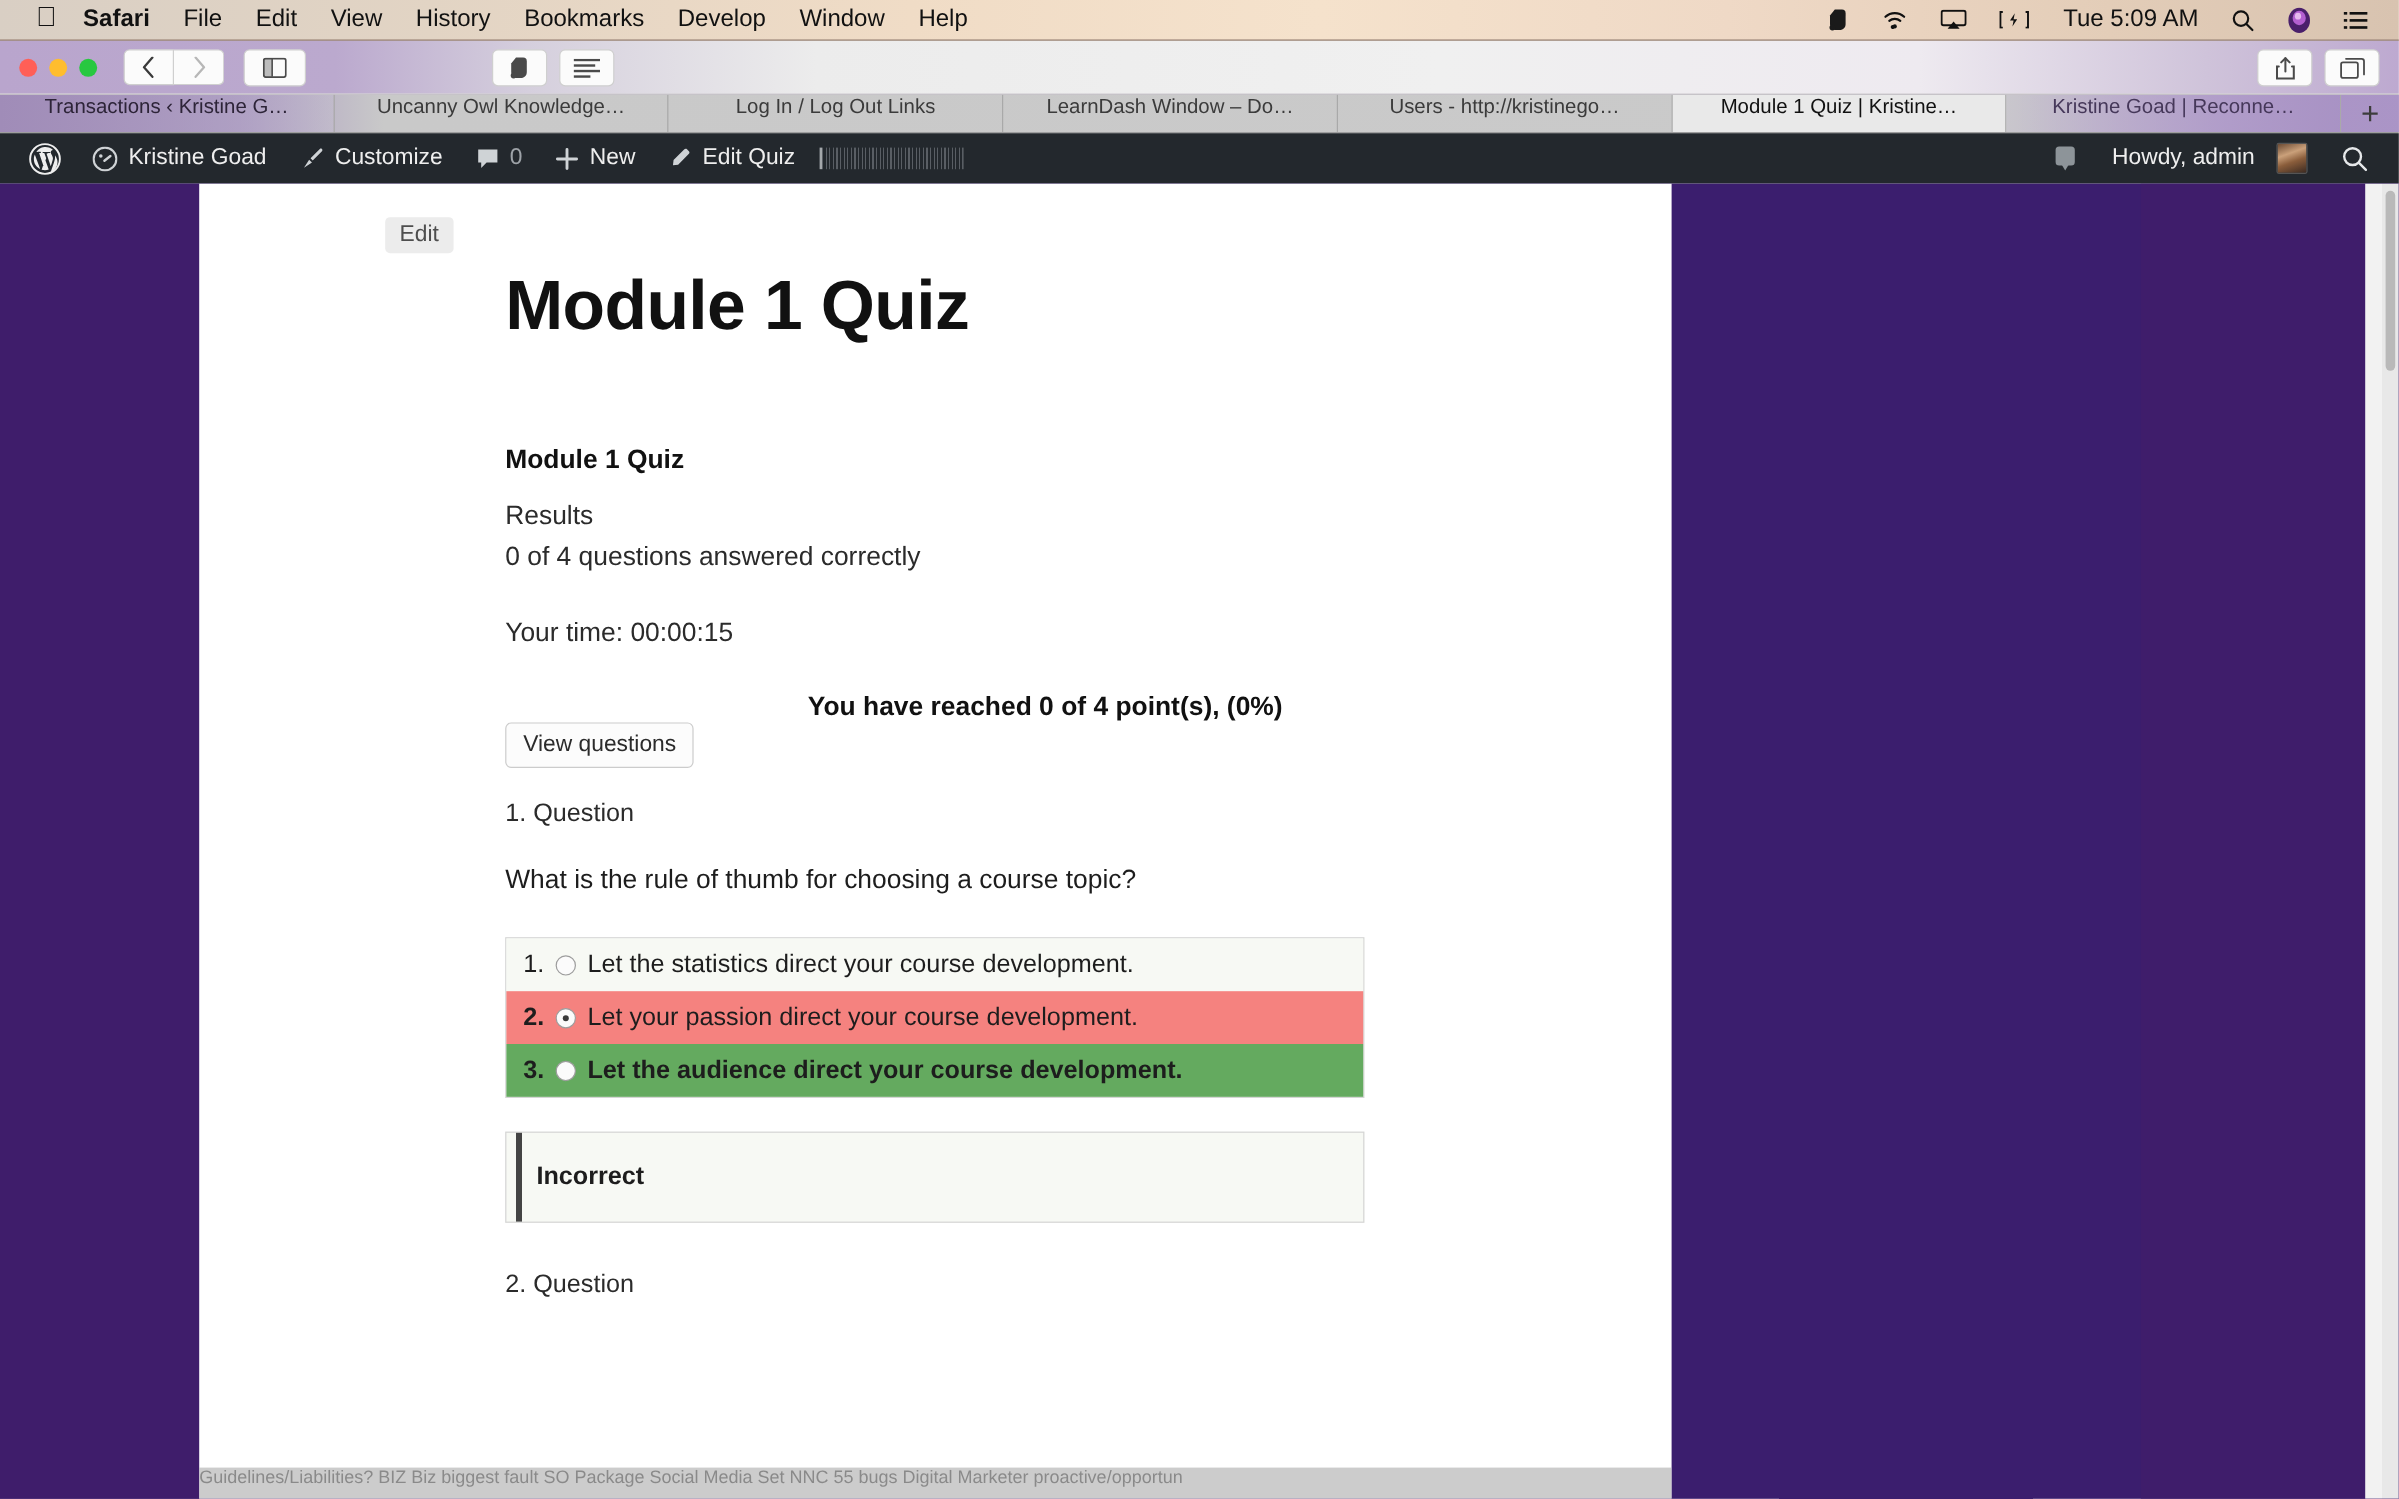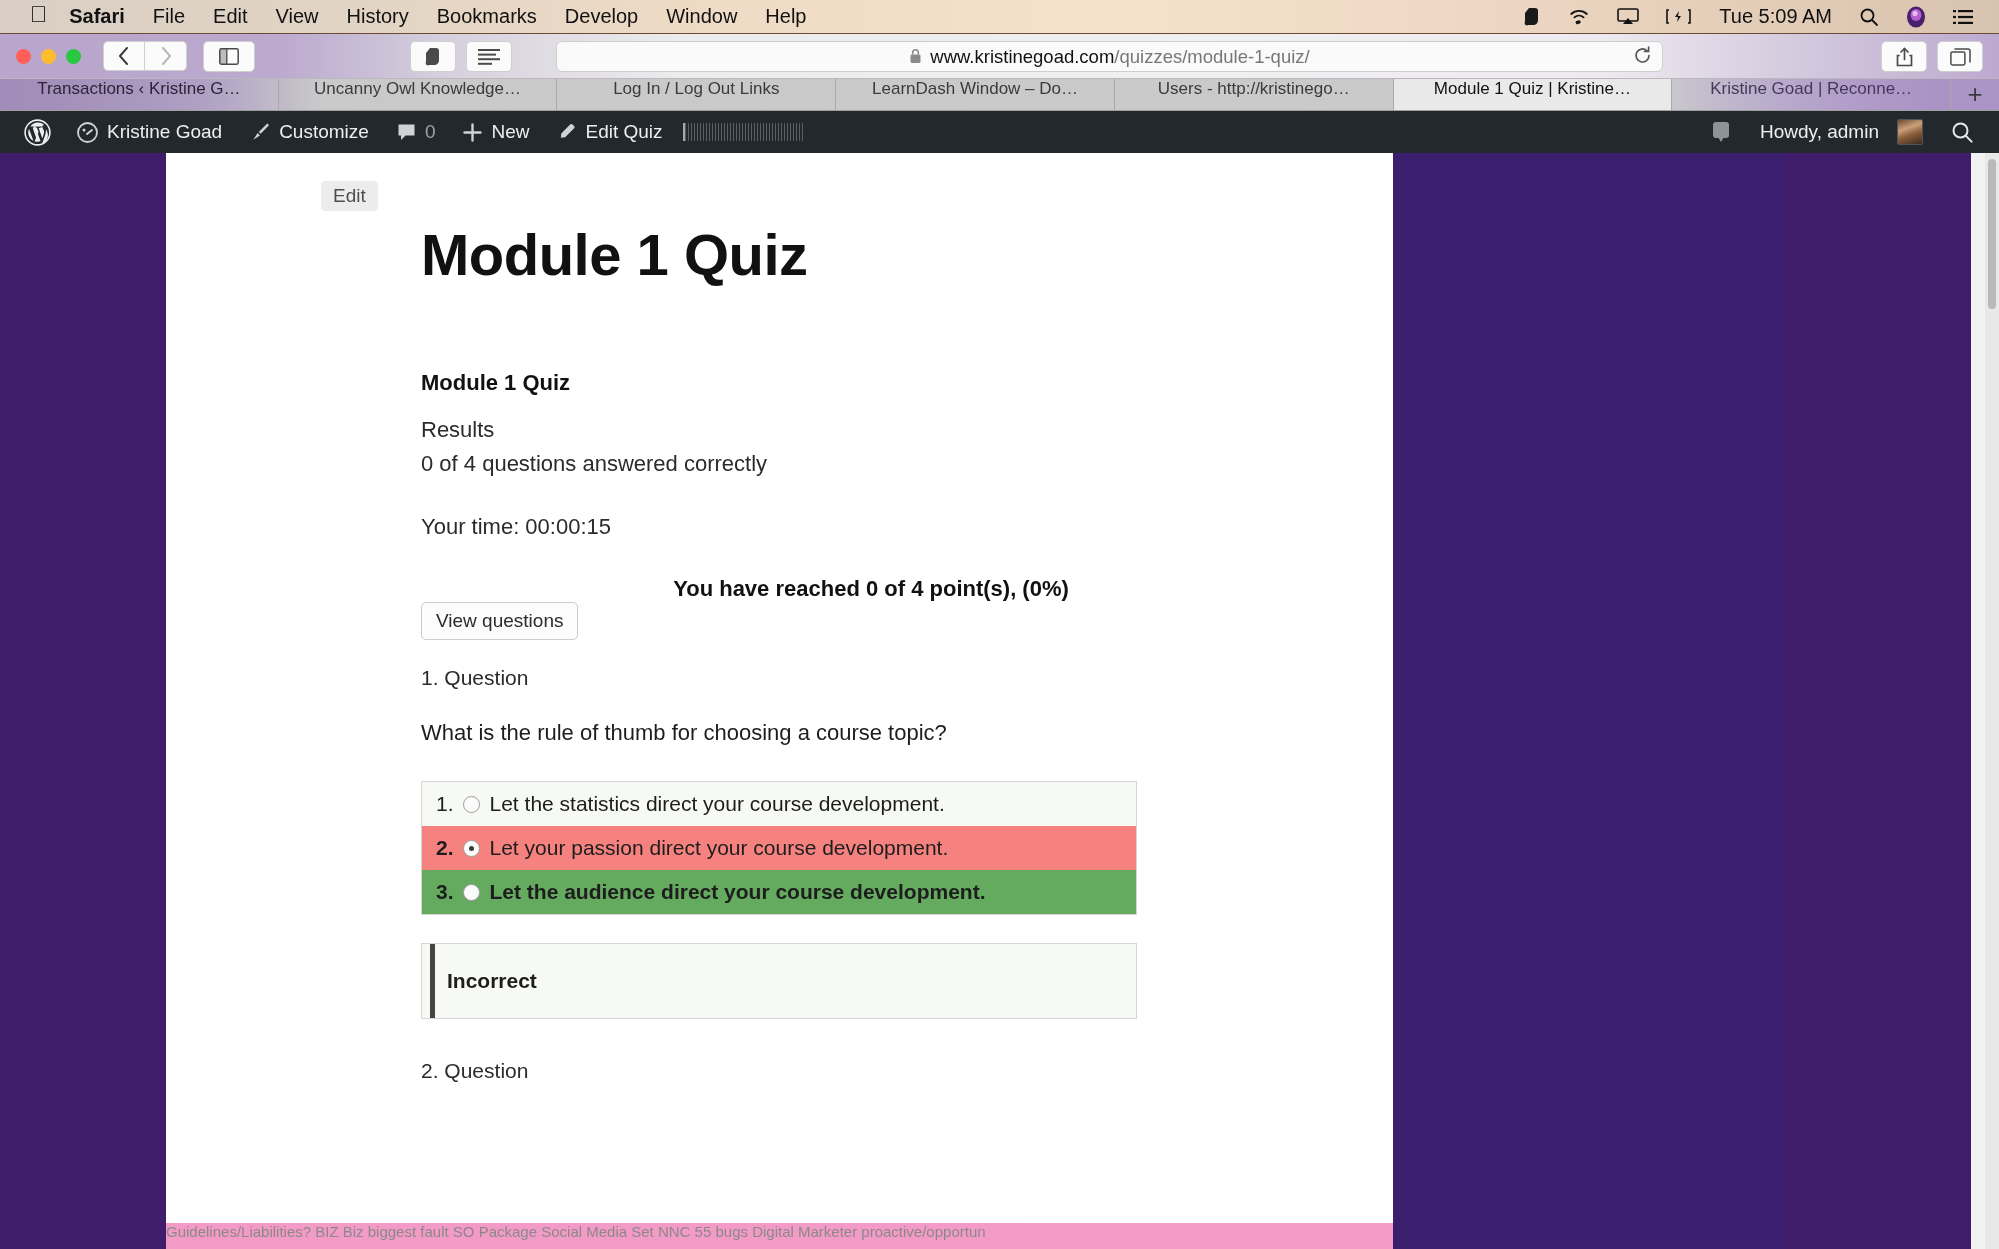--- a/index.html
+++ b/index.html
@@ -155,21 +155,21 @@
     position: absolute; left: 166px; top: 0;
     width: 1227px; bottom: 0;
     background: #ffffff;
     overflow: hidden;
     padding: 0;
   }
   #bg-text-row {
     position: absolute; left: 0; right: 0; bottom: 0; height: 26px;
     color: #2a2a2a; opacity: .55; font-size: 15px;
     white-space: nowrap; overflow: hidden;
-    background: #ec4899;
+    background: #a3a3a3;
   }
 
   .edit-btn {
     display: inline-block;
     margin: 28px 0 0 155px;
     background: #ececec; color: #4e4e4e;
     font-size: 19px; padding: 4px 12px; border-radius: 4px;
   }
   h1.quiz-title {
     margin: 10px 0 0 255px;
@@ -357,36 +357,20 @@
             <g fill="#4a4a4a">
               <rect x="0" y="0" width="22" height="2"></rect>
               <rect x="0" y="4.6" width="18" height="2"></rect>
               <rect x="0" y="9.2" width="22" height="2"></rect>
               <rect x="0" y="13.8" width="14" height="2"></rect>
             </g>
           </svg>
       </div>
     </div>
 
-    <div id="addressbar">
-      <span class="lock">
-        <svg width="13" height="16" viewBox="0 0 13 16">
-            <rect x="1.5" y="6.5" width="10" height="8.5" rx="1.4" fill="#8a8a8a"></rect>
-            <path d="M3.7 6.5V4.6a2.8 2.8 0 015.6 0v1.9" fill="none" stroke="#8a8a8a" stroke-width="1.6"></path>
-          </svg>
-      </span>
-      <span class="host">www.kristinegoad.com</span>
-        <span class="path">/quizzes/module-1-quiz/</span>
-      <span class="reload">
-        <svg width="19" height="19" viewBox="0 0 19 19">
-            <path d="M16 9.5a6.5 6.5 0 11-2.2-4.9" fill="none" stroke="#555" stroke-width="1.7" stroke-linecap="round"></path>
-            <path d="M15.6 1.2v4.2h-4.2" fill="none" stroke="#555" stroke-width="1.7" stroke-linecap="round" stroke-linejoin="round"></path>
-          </svg>
-      </span>
-    </div>
 
     <div class="tb-right">
       <div class="tb-btn">
         <svg width="17" height="20" viewBox="0 0 17 20">
             <path d="M8.5 1.5v11" stroke="#4a4a4a" stroke-width="1.7" stroke-linecap="round"></path>
             <path d="M5 5l3.5-3.5L12 5" fill="none" stroke="#4a4a4a" stroke-width="1.7" stroke-linecap="round" stroke-linejoin="round"></path>
             <path d="M3 8.5H1.5v10h14v-10H14" fill="none" stroke="#4a4a4a" stroke-width="1.7" stroke-linecap="round"></path>
           </svg>
       </div>
       <div class="tb-btn">

